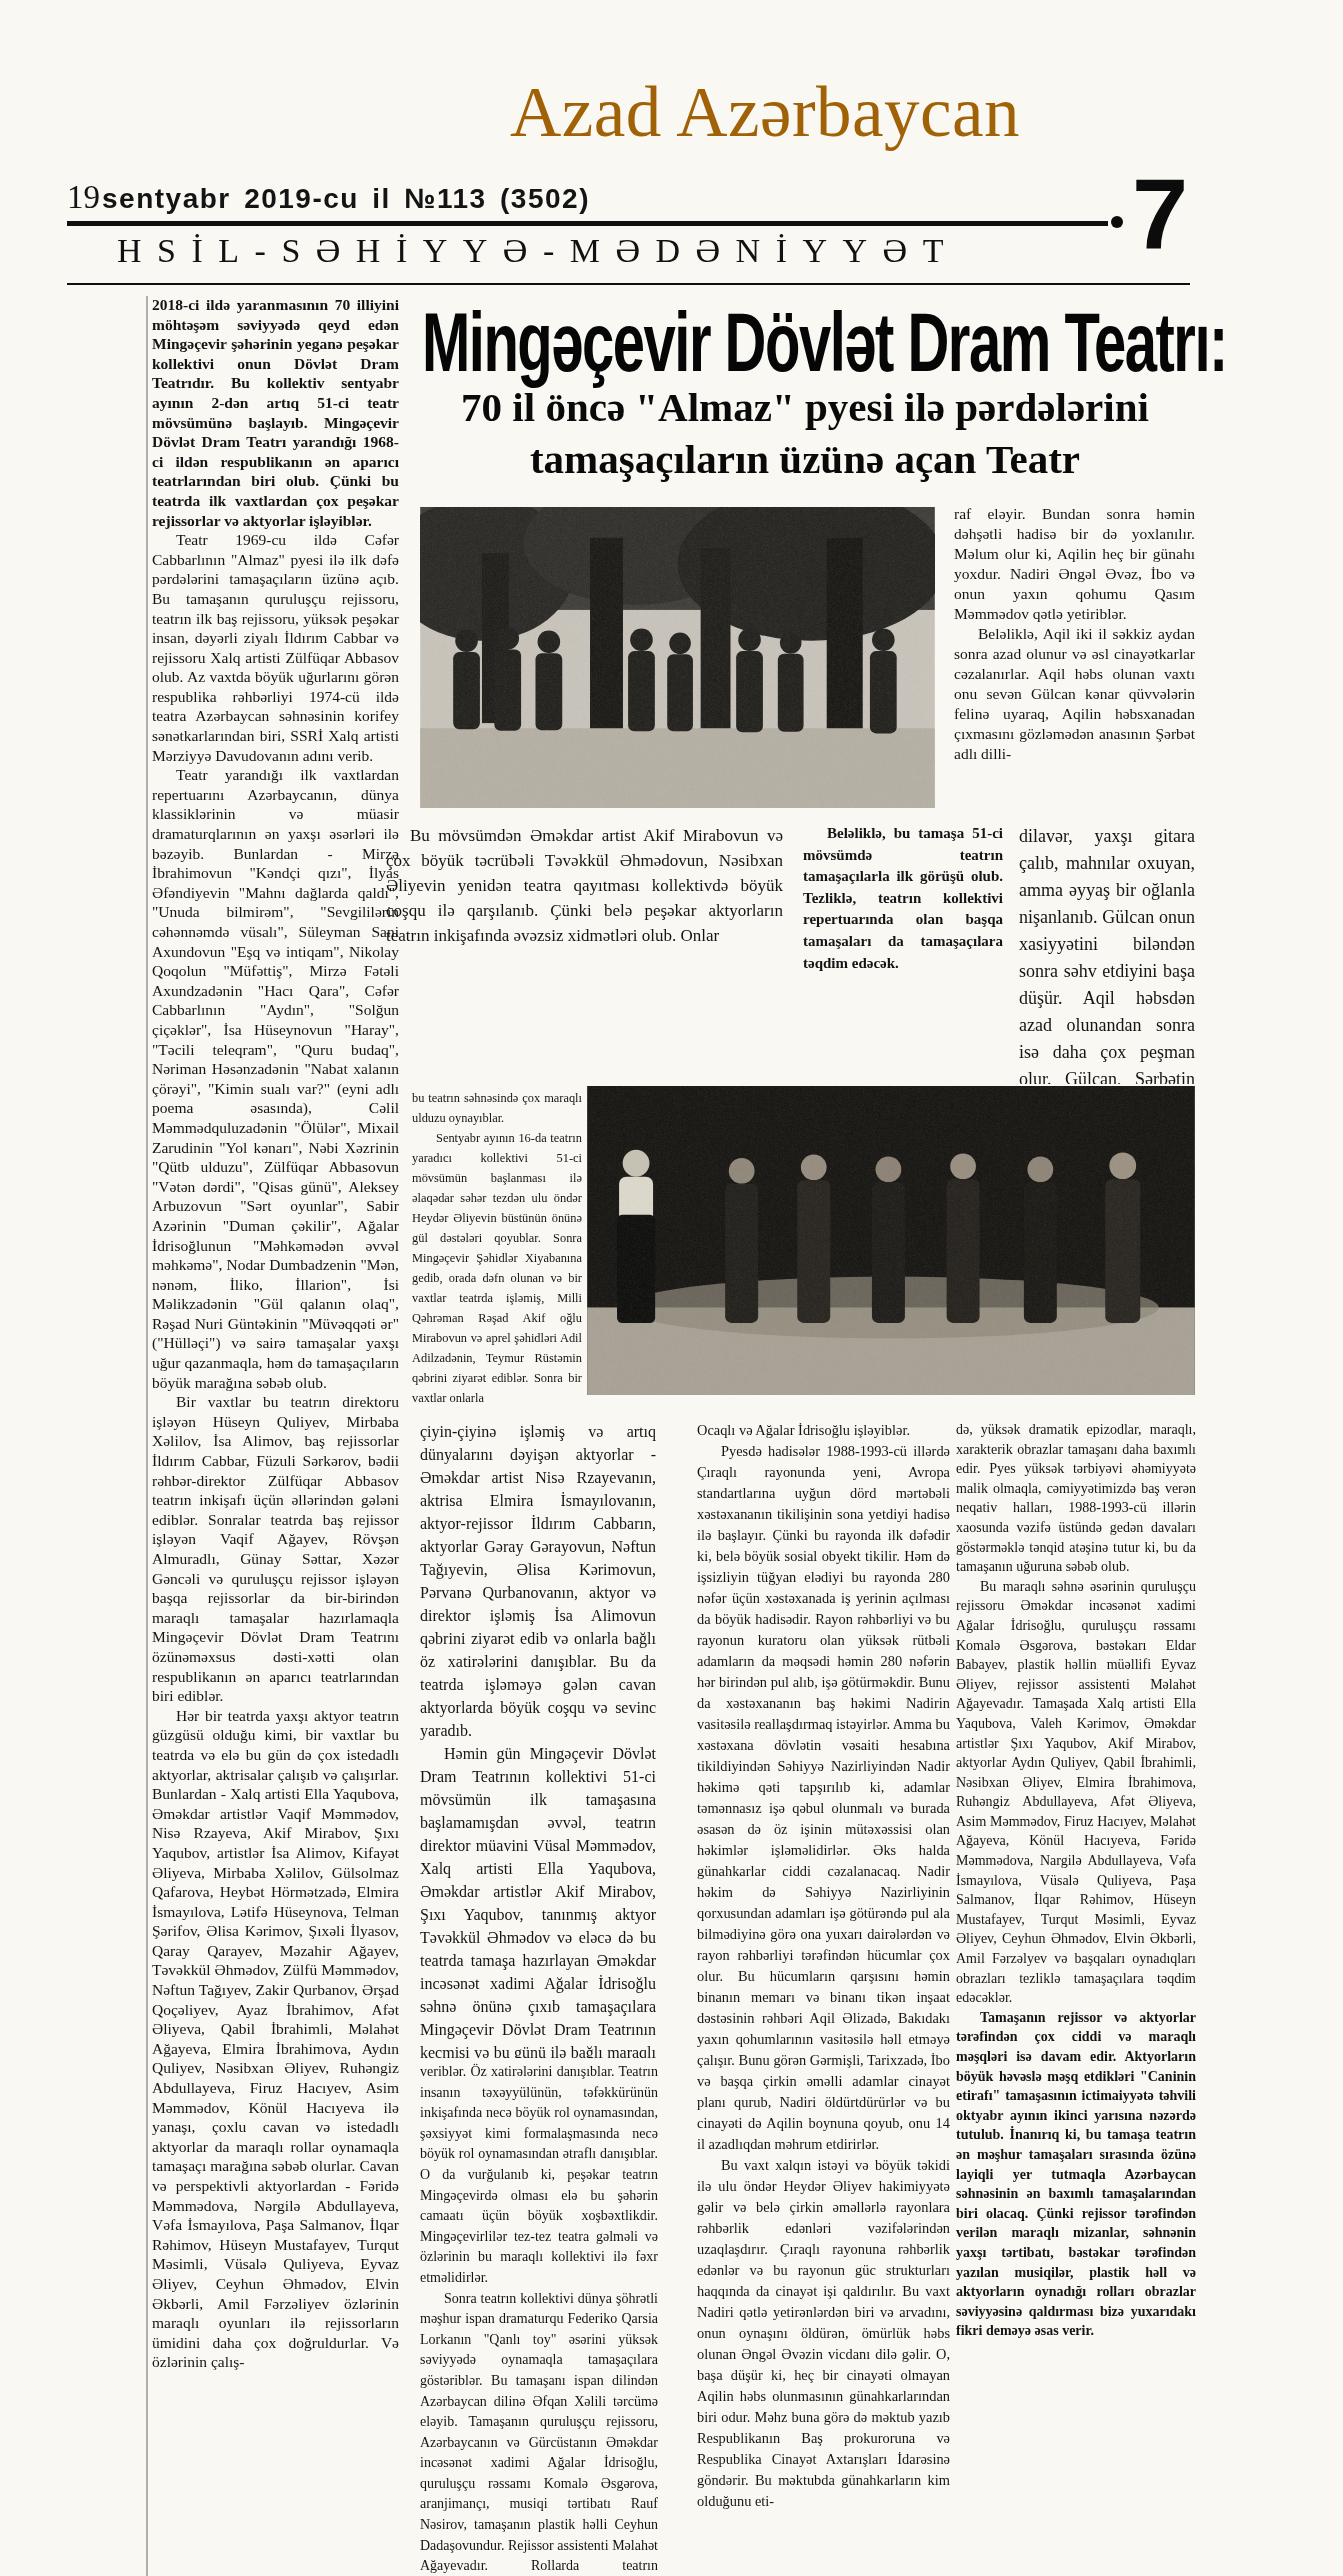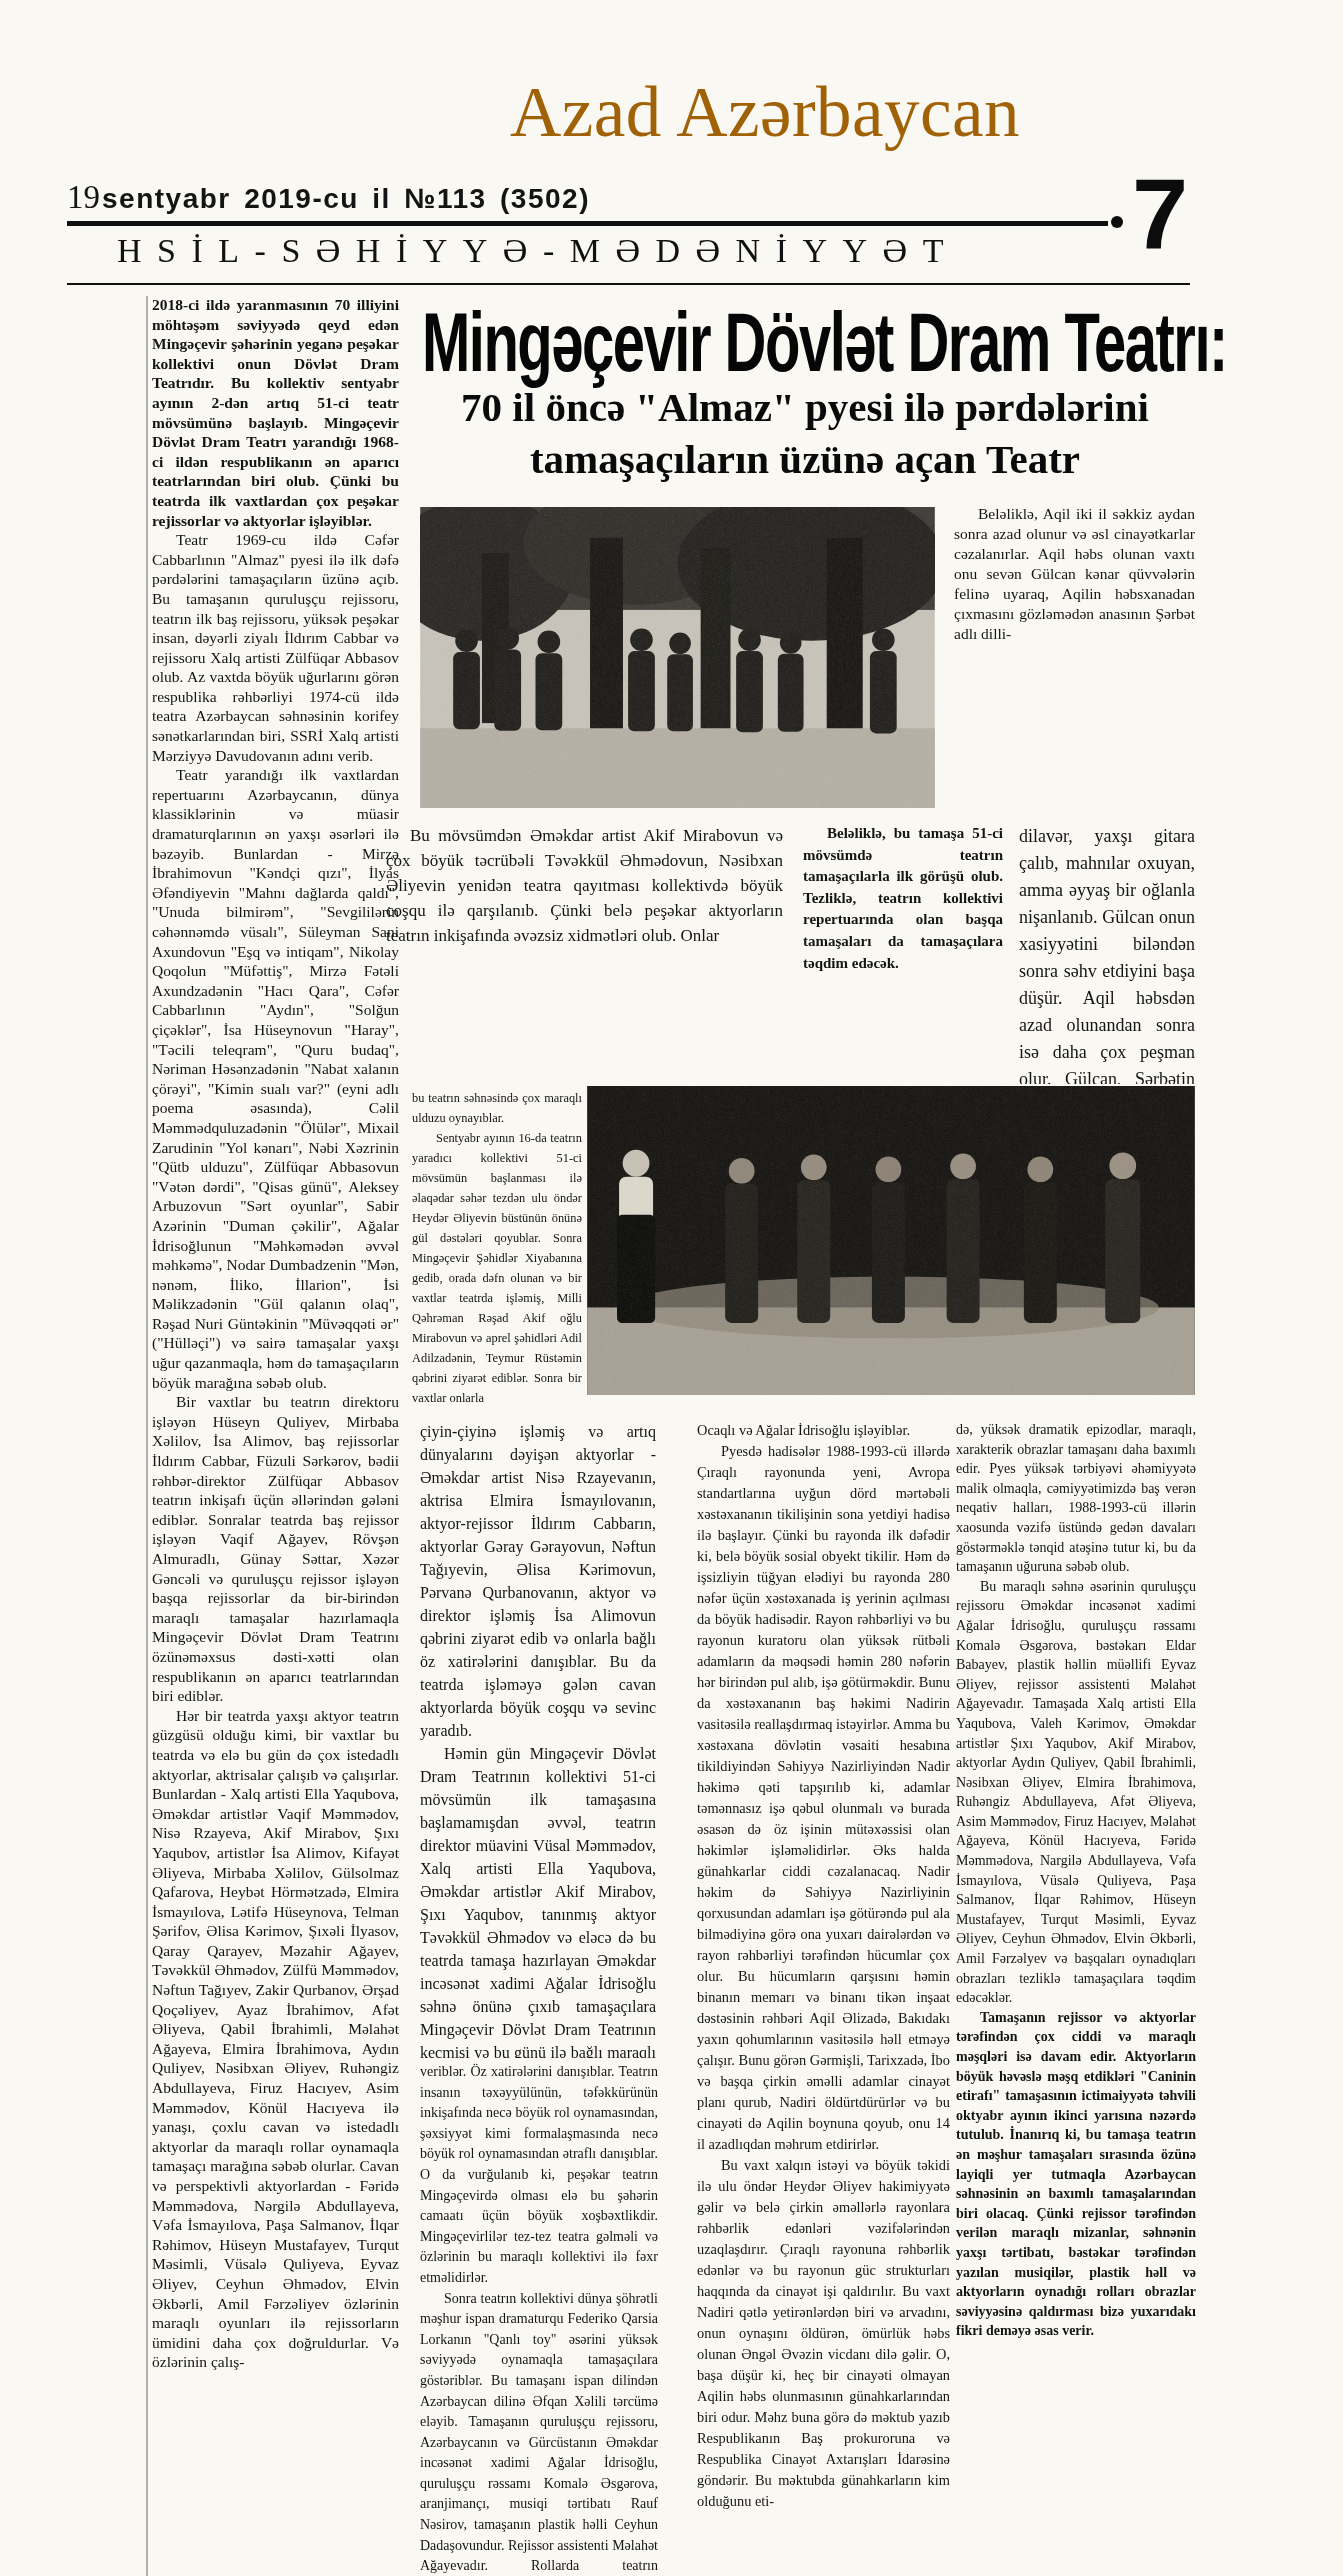--- a/index.html
+++ b/index.html
@@ -129,20 +129,21 @@
         <rect x="614" y="280" width="52" height="158" rx="12"></rect>
       <circle cx="720" cy="264" r="21"></circle>
         <rect x="695" y="285" width="50" height="152" rx="12"></rect>
       <circle cx="900" cy="258" r="22"></circle>
         <rect x="874" y="280" width="52" height="160" rx="12"></rect>
     </g>
     <rect width="1000" height="585" filter="url(#n1)" opacity="0.16"></rect>
   </svg>
 
   <div class="abs txt ctr" style="left:954px;top:504px;width:241px;height:307px;">
+    <p class="noind">raf eləyir. Bundan sonra həmin dəhşətli hadisə bir də yoxlanılır. Məlum olur ki, Aqilin heç bir günahı yoxdur. Nadiri Əngəl Əvəz, İbo və onun yaxın qohumu Qasım Məmmədov qətlə yetiriblər.</p>
     <p>Beləliklə, Aqil iki il səkkiz aydan sonra azad olunur və əsl cinayətkarlar cəzalanırlar. Aqil həbs olunan vaxtı onu sevən Gülcan kənar qüvvələrin felinə uyaraq, Aqilin həbsxanadan çıxmasını gözləmədən anasının Şərbət adlı dilli-</p>
   </div>
 
   <div class="abs txt cma" style="left:386px;top:823px;width:397px;height:261px;">
     <p>Bu mövsümdən Əməkdar artist Akif Mirabovun və çox böyük təcrübəli Təvəkkül Əhmədovun, Nəsibxan Əliyevin yenidən teatra qayıtması kollektivdə böyük coşqu ilə qarşılanıb. Çünki belə peşəkar aktyorların teatrın inkişafında əvəzsiz xidmətləri olub. Onlar</p>
   </div>
 
   <div class="abs txt cmb" style="left:803px;top:823px;width:200px;height:261px;">
     <p class="b">Beləliklə, bu tamaşa 51-ci mövsümdə teatrın tamaşaçılarla ilk görüşü olub. Tezliklə, teatrın kollektivi repertuarında olan başqa tamaşaları da tamaşaçılara təqdim edəcək.</p>
   </div>

